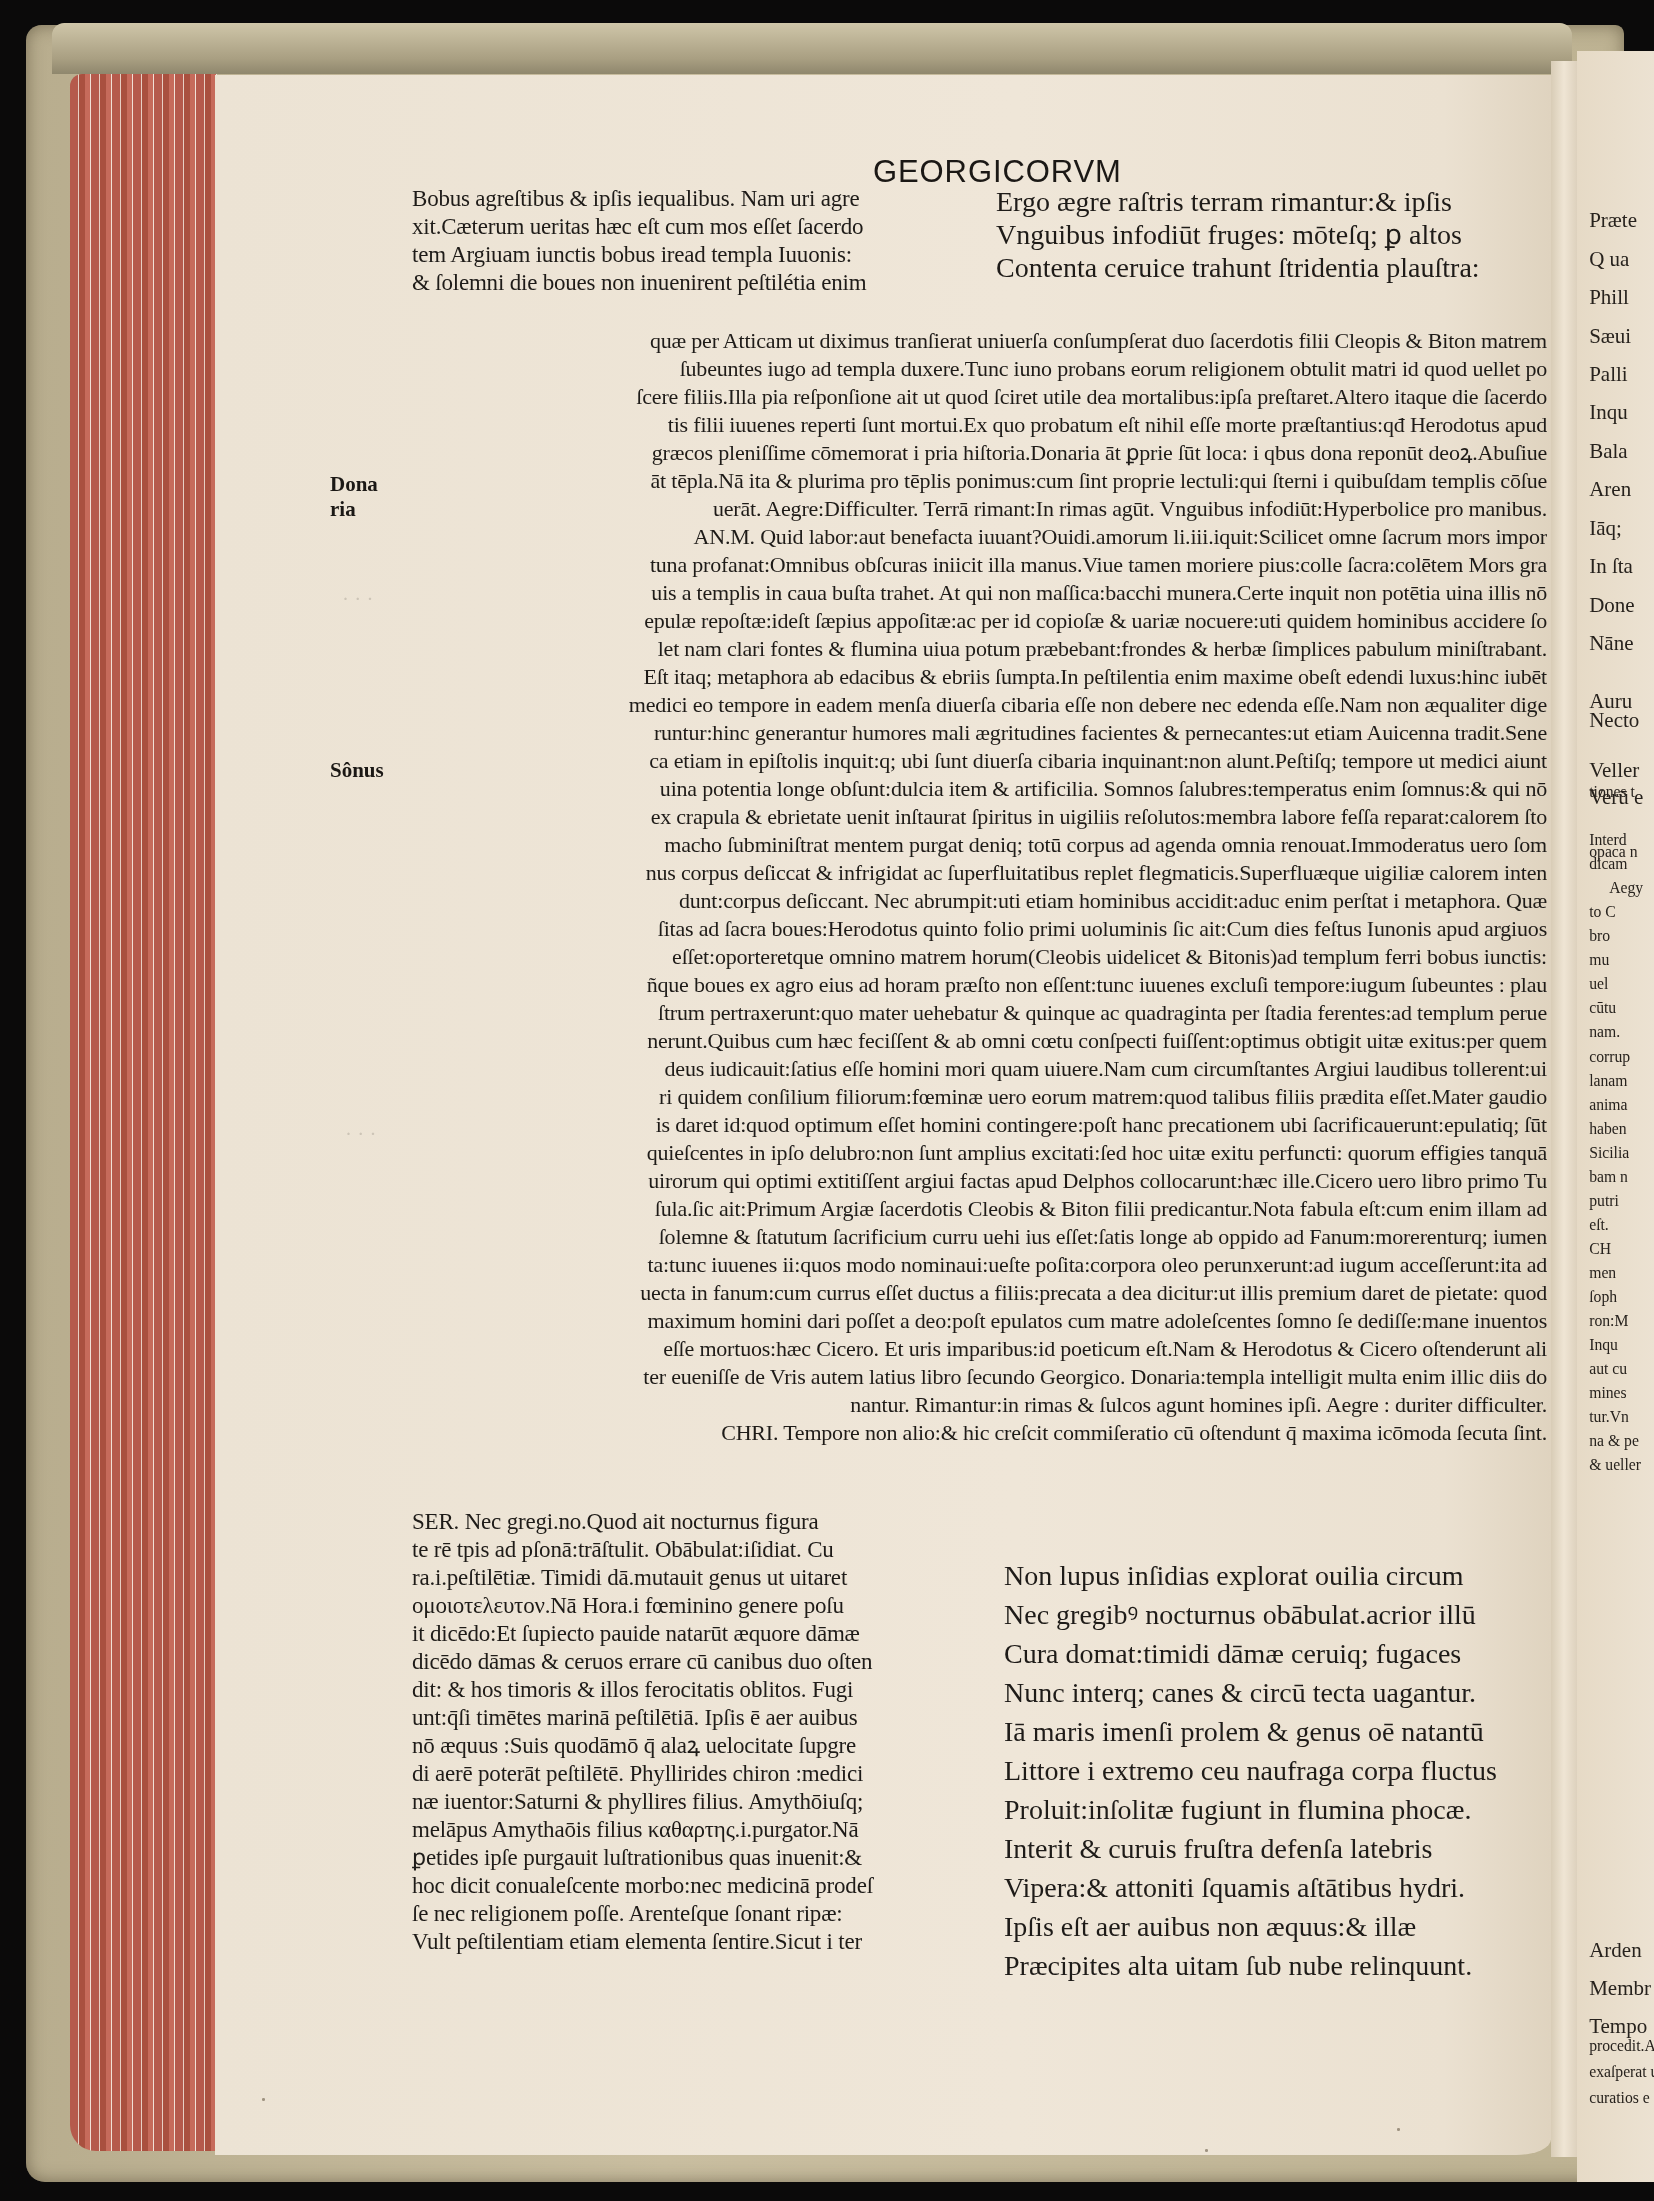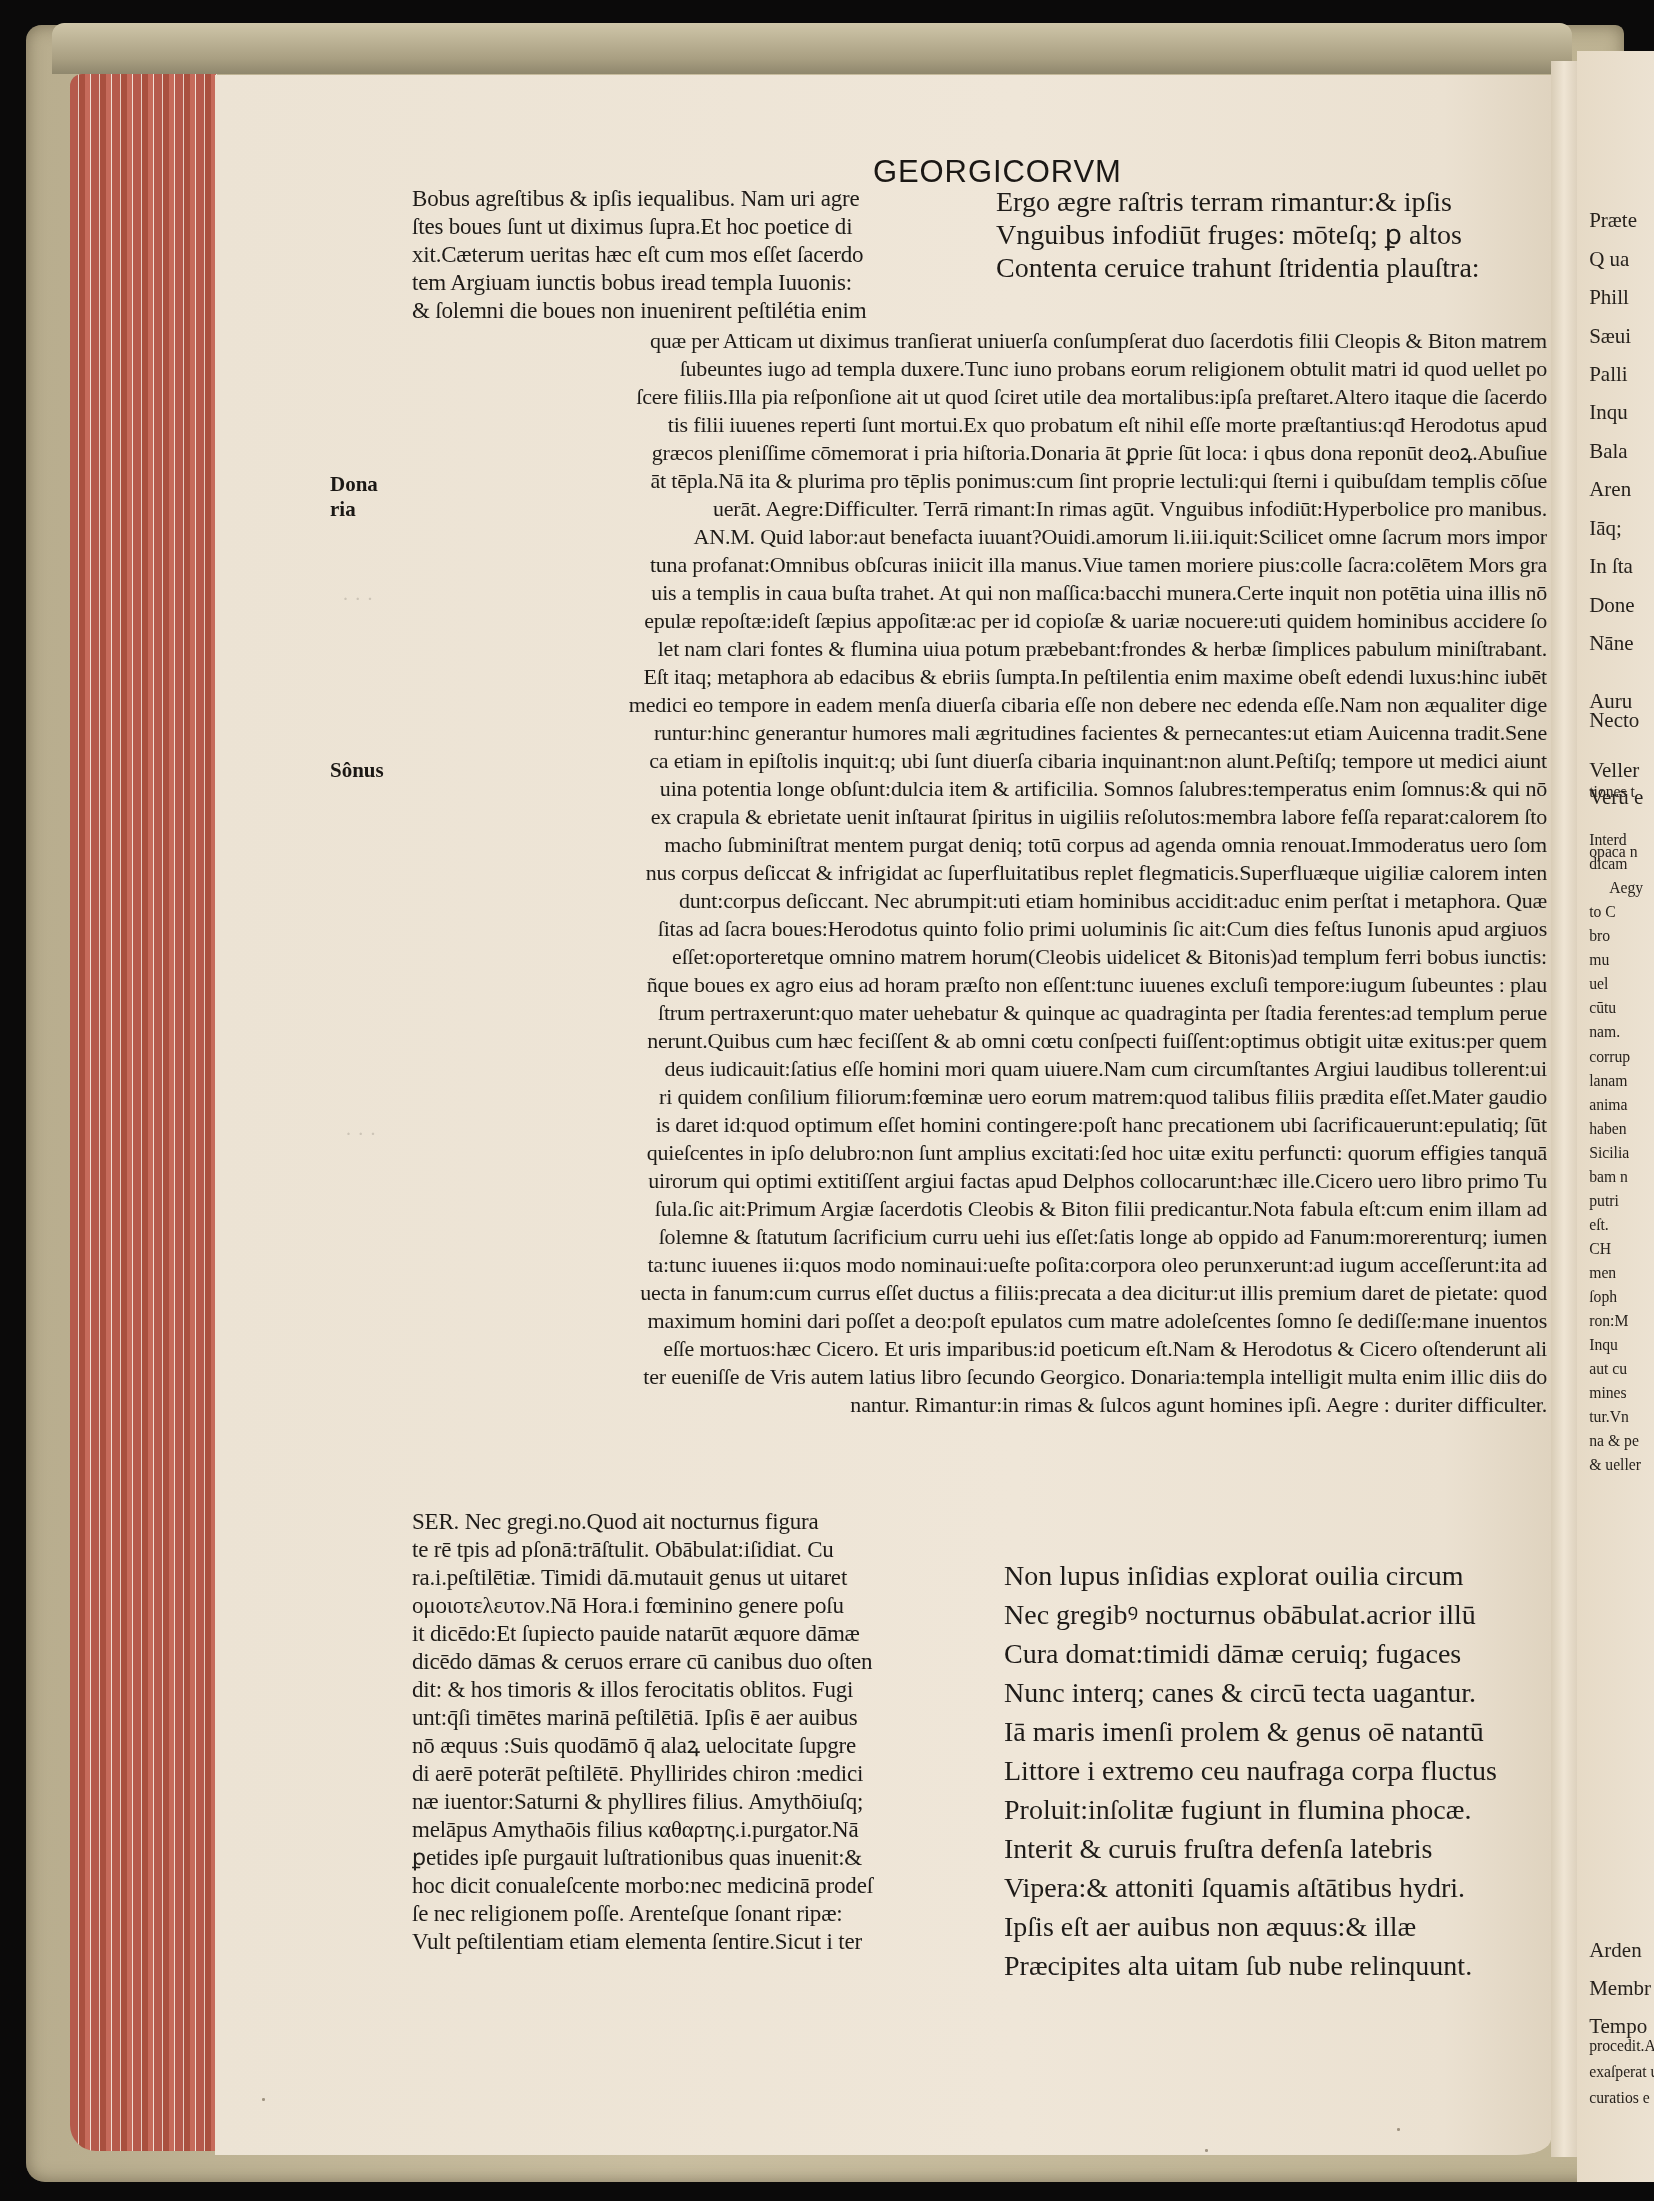--- a/index.html
+++ b/index.html
@@ -149,21 +149,20 @@
   <div>ria</div>
 </div>
 <div class="sidenote" style="top:758px">
   <div>Sônus</div>
 </div>
 <div class="ghost" style="left:342px;top:587px">· · ·</div>
 <div class="ghost" style="left:345px;top:1122px">· · ·</div>
 
 <div class="block commentary-top">
     <span class="line">Bobus agreſtibus &amp; ipſis iequalibus. Nam uri agre</span>
-    <span class="line">ſtes boues ſunt ut diximus ſupra.Et hoc poetice di</span>
     <span class="line">xit.Cæterum ueritas hæc eſt cum mos eſſet ſacerdo</span>
     <span class="line">tem Argiuam iunctis bobus iread templa Iuuonis:</span>
     <span class="line">&amp; ſolemni die boues non inuenirent peſtilétia enim</span>
   </div>
 <div class="block verse-top">
     <span class="line">Ergo ægre raſtris terram rimantur:&amp; ipſis</span>
     <span class="line">Vnguibus infodiūt fruges: mōteſq; ꝑ altos</span>
     <span class="line">Contenta ceruice trahunt ſtridentia plauſtra:</span>
   </div>
 <div class="block commentary-main">
@@ -199,20 +198,21 @@
     <span class="line">quieſcentes in ipſo delubro:non ſunt amplius excitati:ſed hoc uitæ exitu perfuncti: quorum effigies tanquā</span>
     <span class="line">uirorum qui optimi extitiſſent argiui factas apud Delphos collocarunt:hæc ille.Cicero uero libro primo Tu</span>
     <span class="line">ſula.ſic ait:Primum Argiæ ſacerdotis Cleobis &amp; Biton filii predicantur.Nota fabula eſt:cum enim illam ad</span>
     <span class="line">ſolemne &amp; ſtatutum ſacrificium curru uehi ius eſſet:ſatis longe ab oppido ad Fanum:morerenturq; iumen</span>
     <span class="line">ta:tunc iuuenes ii:quos modo nominaui:ueſte poſita:corpora oleo perunxerunt:ad iugum acceſſerunt:ita ad</span>
     <span class="line">uecta in fanum:cum currus eſſet ductus a filiis:precata a dea dicitur:ut illis premium daret de pietate: quod</span>
     <span class="line">maximum homini dari poſſet a deo:poſt epulatos cum matre adoleſcentes ſomno ſe dediſſe:mane inuentos</span>
     <span class="line">eſſe mortuos:hæc Cicero.  Et uris imparibus:id poeticum eſt.Nam &amp; Herodotus &amp; Cicero oſtenderunt ali</span>
     <span class="line">ter eueniſſe de Vris autem latius libro ſecundo Georgico.  Donaria:templa intelligit multa enim illic diis do</span>
     <span class="line">nantur.  Rimantur:in rimas &amp; ſulcos agunt homines ipſi.  Aegre : duriter difficulter.</span>
+    <span class="line">CHRI.   Tempore non alio:&amp; hic creſcit commiſeratio cū oſtendunt q̄ maxima icōmoda ſecuta ſint.</span>
   </div>
 <div class="block commentary-bot">
     <span class="line">SER.   Nec gregi.no.Quod ait nocturnus figura</span>
     <span class="line">te rē tpis ad pſonā:trāſtulit.  Obābulat:iſidiat.  Cu</span>
     <span class="line">ra.i.peſtilētiæ.  Timidi dā.mutauit genus ut uitaret</span>
     <span class="line">ομοιοτελευτον.Nā Hora.i fœminino genere poſu</span>
     <span class="line">it dicēdo:Et ſupiecto pauide natarūt æquore dāmæ</span>
     <span class="line">dicēdo dāmas &amp; ceruos errare cū canibus duo oſten</span>
     <span class="line">dit: &amp; hos timoris &amp; illos ferocitatis oblitos.  Fugi</span>
     <span class="line">unt:q̄ſi timētes marinā peſtilētiā.  Ipſis ē aer auibus</span>

